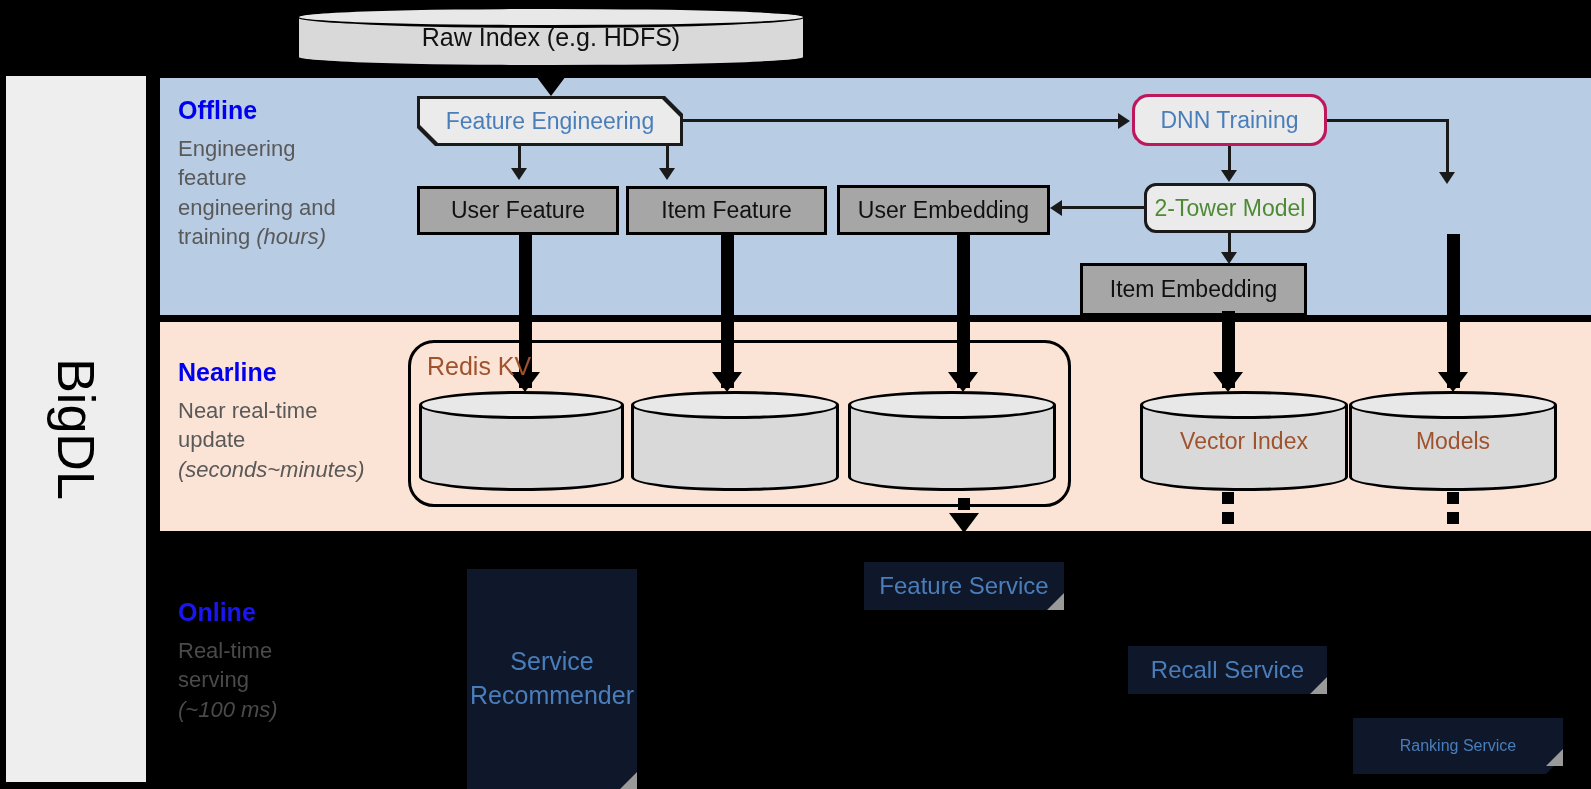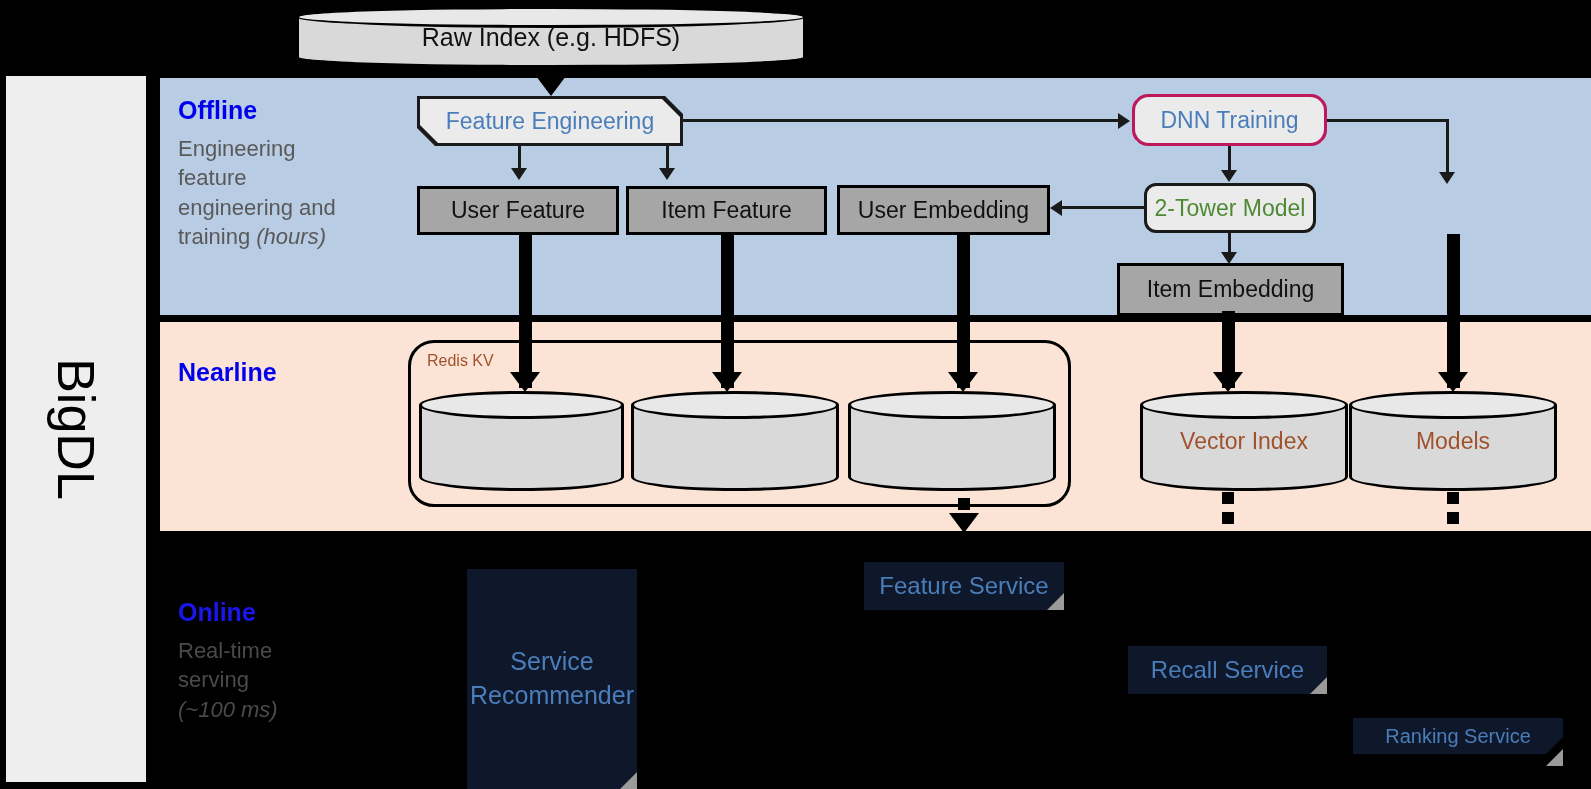--- a/index.html
+++ b/index.html
@@ -71,21 +71,21 @@
   .cyl-flat .ftop{position:absolute;left:0;right:0;top:0;height:22px;background:#e8e8e8;
       border:3px solid #000;border-radius:50%;box-sizing:border-box;z-index:3;}
   .cyl-flat .fbot{position:absolute;left:0;right:0;bottom:0;height:22px;background:#d9d9d9;
       border:3px solid #000;border-radius:50%;box-sizing:border-box;z-index:1;}
   .cyl-flat .fbody{z-index:2;}
   .cyl-flat .flbl{position:absolute;left:0;right:0;top:50%;transform:translateY(-50%);
       text-align:center;font-size:25px;color:#111;z-index:4;}
 
   
   .redis{position:absolute;border:3px solid #000;border-radius:26px;box-sizing:border-box;}
-  .redis-lbl{position:absolute;font-size:16px;color:#a0522d;}
+  .redis-lbl{position:absolute;font-size:25px;color:#a0522d;}
 
   
   .doc{position:absolute;background:#0f172a;
        clip-path:polygon(0 0, 100% 0, 100% calc(100% - 17px), calc(100% - 17px) 100%, 0 100%);
        display:flex;align-items:center;justify-content:center;text-align:center;
        color:#4a7ebb;}
   .doc-fold{position:absolute;width:17px;height:17px;background:#9a9a9a;
        clip-path:polygon(0 100%, 100% 0, 100% 100%);}
 
   
@@ -167,21 +167,21 @@
 
   <div class="box box-gray" style="left:417px;top:186px;width:202px;height:49px;text-align:right;">
     <span>User Feature</span>
   </div>
   <div class="box box-gray" style="left:626px;top:186px;width:201px;height:49px;">
     <span>Item Feature</span>
   </div>
   <div class="box box-gray" style="left:837px;top:185px;width:213px;height:50px;">
     <span>User Embedding</span>
   </div>
-  <div class="box box-gray" style="left:1117px;top:263px;width:227px;height:53px;">
+  <div class="box box-gray" style="left:1080px;top:263px;width:227px;height:53px;">
     <span>Item Embedding</span>
   </div>
 
   <div class="box box-round" style="left:1144px;top:183px;width:172px;height:50px;">
     <span class="green-t">2-Tower Model</span>
   </div>
 
   <div class="ln ln-thin" style="left:1062px;top:206px;width:84px;height:3px;"></div>
   <div class="ah-left" style="left:1050px;top:200px;"></div>
 
@@ -198,20 +198,25 @@
   <div class="ah-down-fat" style="left:948px;top:372px;"></div>
 
   <div class="ln" style="left:1222px;top:311px;width:13px;height:77px;"></div>
   <div class="ah-down-fat" style="left:1213px;top:372px;"></div>
 
   <div class="ln" style="left:1447px;top:234px;width:13px;height:154px;"></div>
   <div class="ah-down-fat" style="left:1438px;top:372px;"></div>
 
   <div class="caption" style="left:178px;top:358px;">
     <div class="cap-title">Nearline</div>
+    <div class="cap-sub">
+      <div>Near real-time</div>
+      <div>update </div>
+      <div class="it">(seconds~minutes)</div>
+    </div>
   </div>
 
   <div class="redis" style="left:408px;top:340px;width:663px;height:167px;"></div>
   <div class="redis-lbl" style="left:427px;top:352px;">Redis KV</div>
 
   <div class="cyl" style="left:419px;top:391px;width:205px;height:100px;">
     <div class="bot"></div>
       <div class="body"></div>
       <div class="top"></div>
     <div class="lbl"></div>
@@ -270,18 +275,18 @@
   <div class="doc" style="left:864px;top:562px;width:200px;height:48px;font-size:24px;">
     <span>Feature Service</span>
   </div>
   <div class="doc-fold" style="left:1047px;top:593px;"></div>
 
   <div class="doc" style="left:1128px;top:646px;width:199px;height:48px;font-size:24px;">
     <span>Recall Service</span>
   </div>
   <div class="doc-fold" style="left:1310px;top:677px;"></div>
 
-  <div class="doc" style="left:1353px;top:718px;width:210px;height:36px;font-size:20px;justify-content:center;">
+  <div class="doc" style="left:1353px;top:718px;width:210px;height:56px;font-size:16px;justify-content:center;">
     <span>Ranking Service</span>
   </div>
   <div class="doc-fold" style="left:1546px;top:749px;"></div>
 
 </div>
 
 </body></html>

